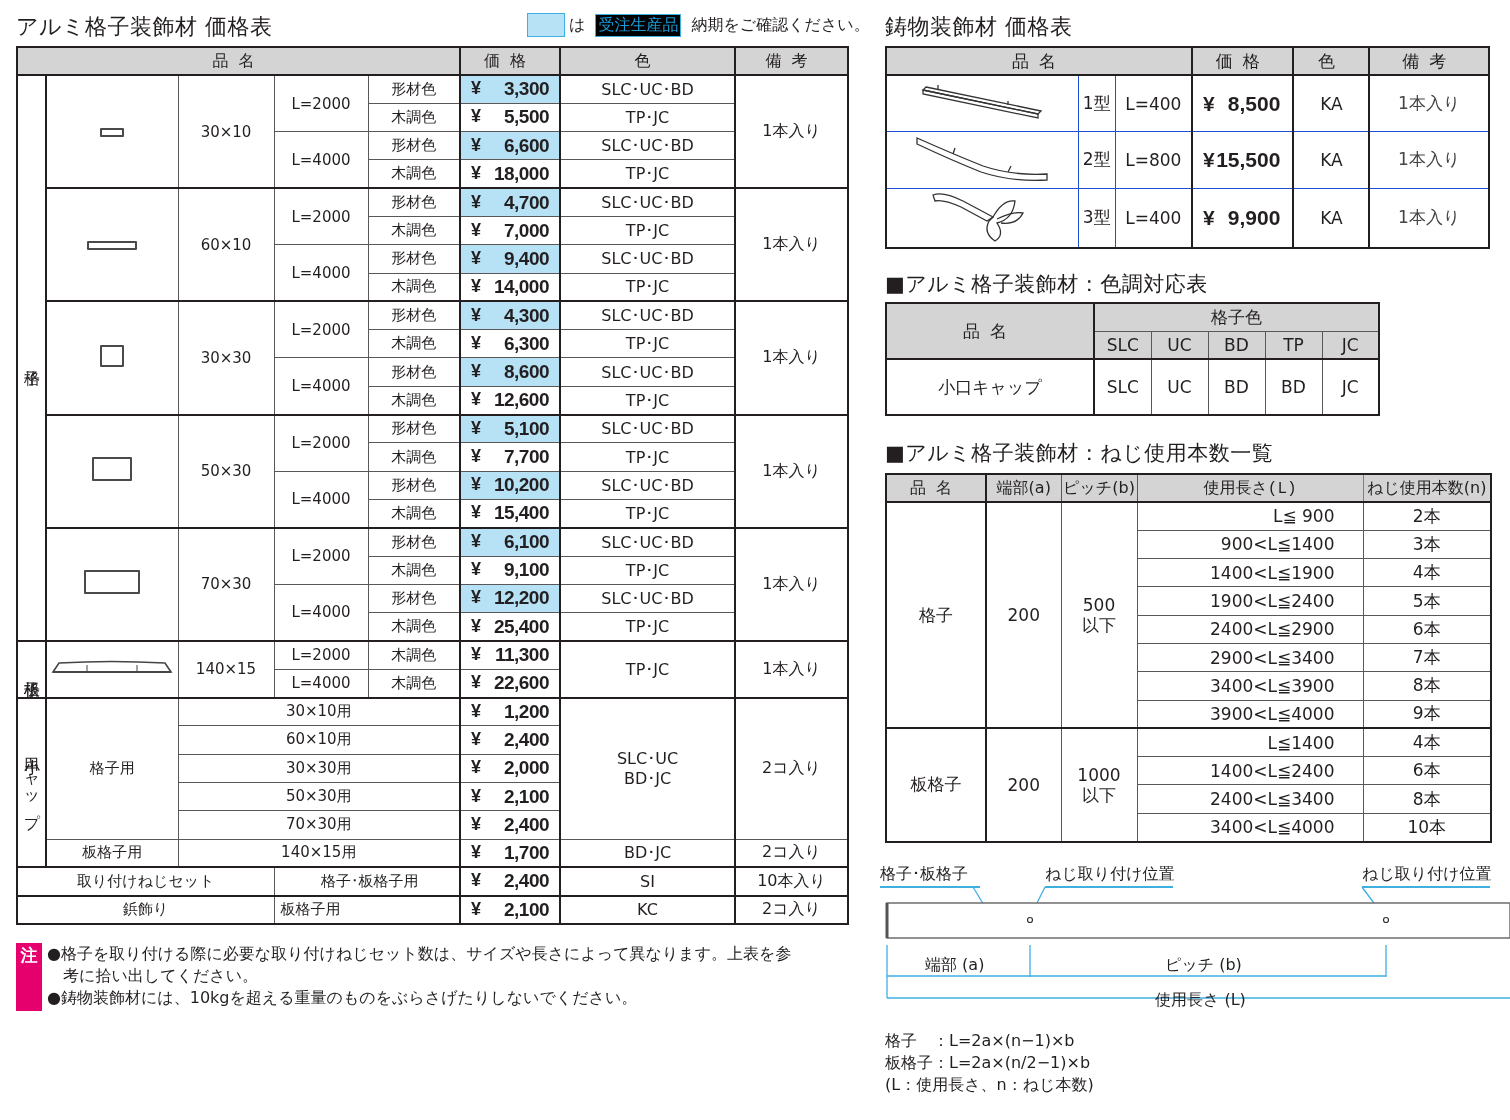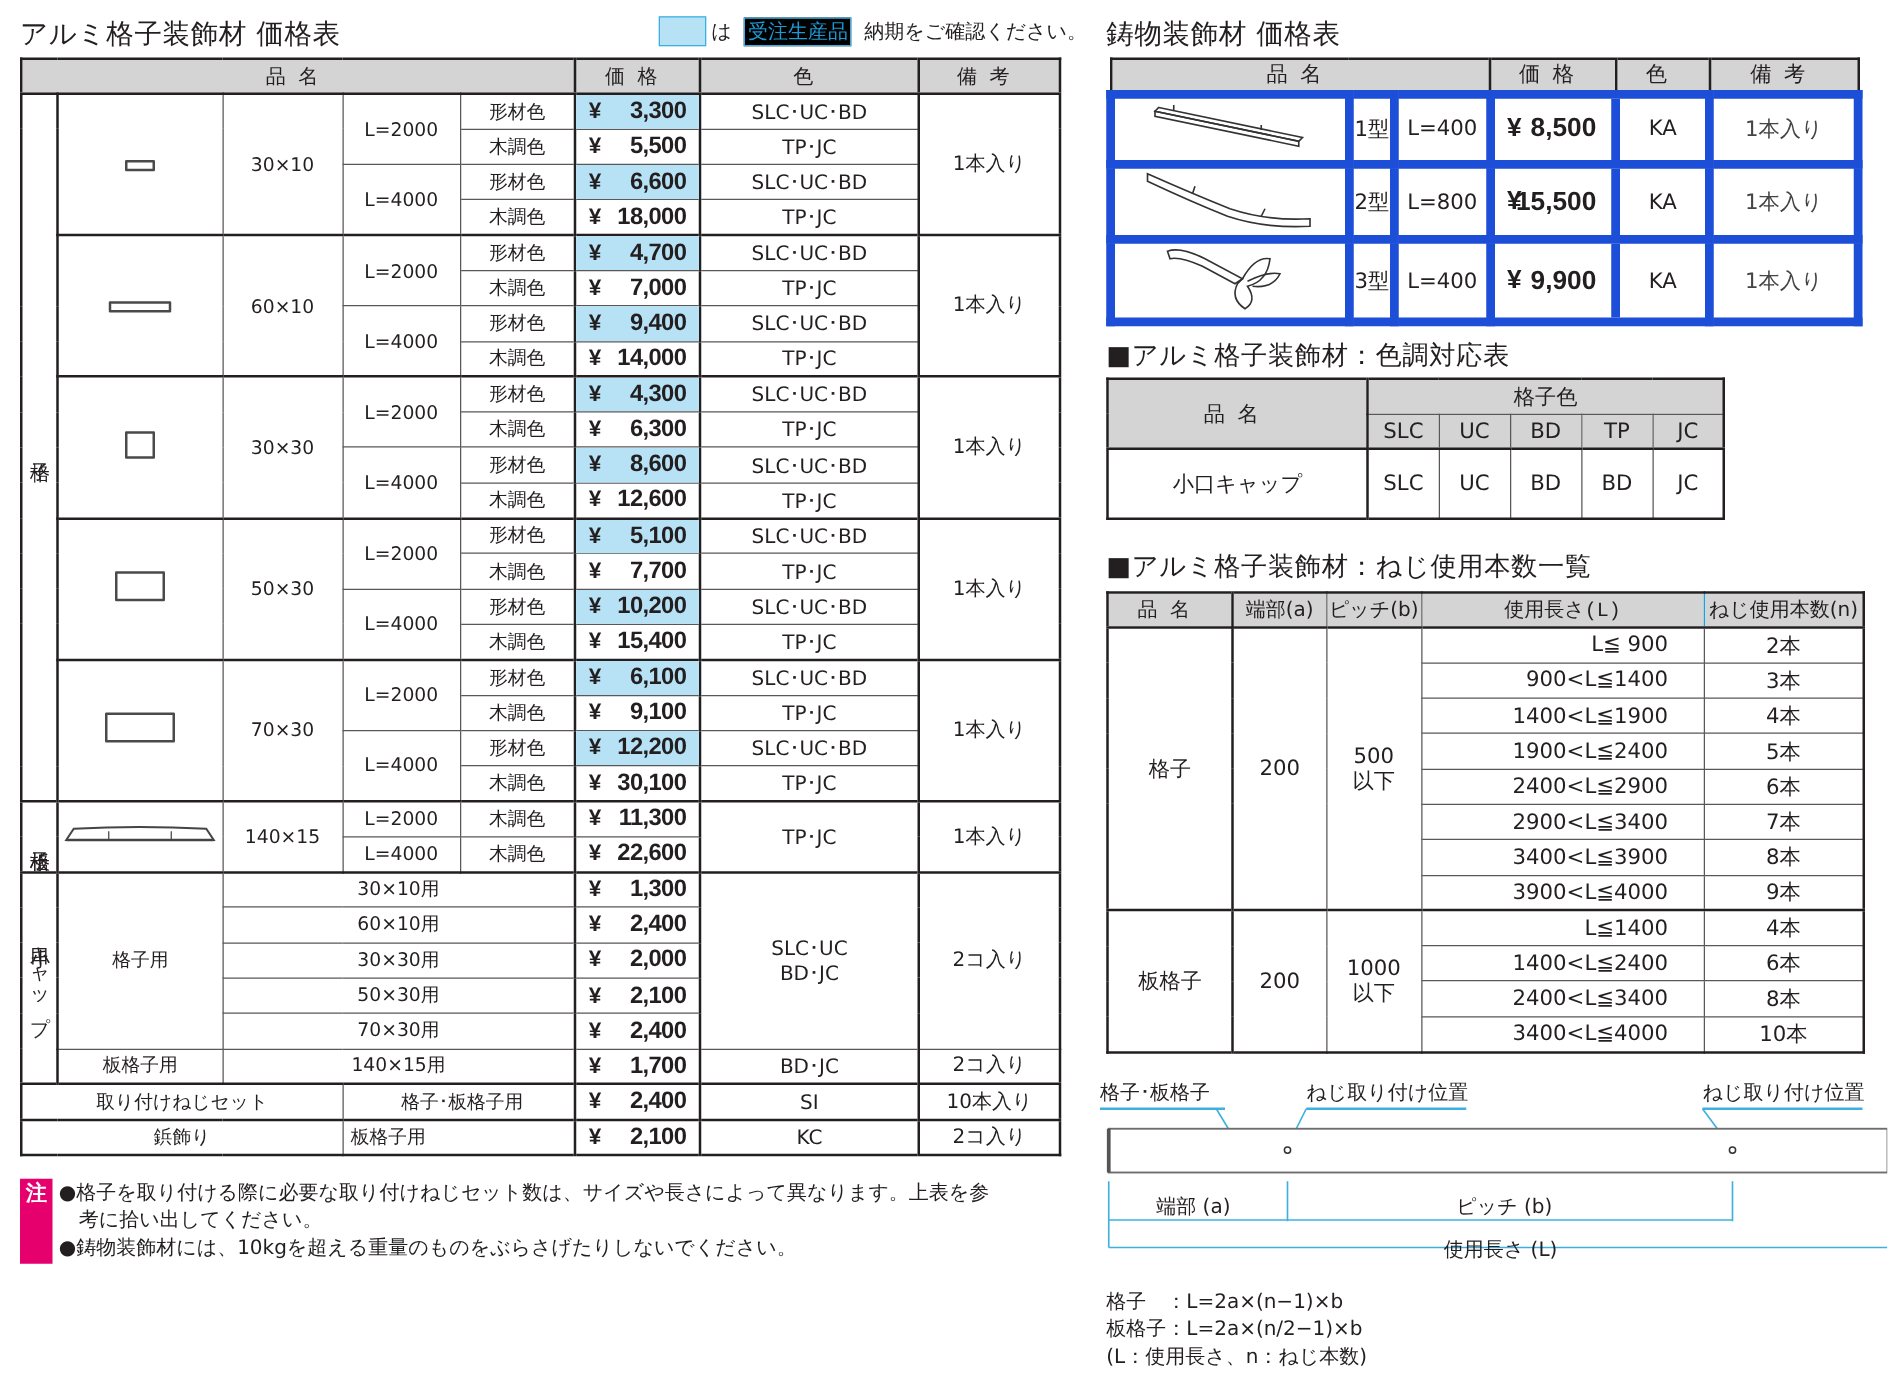--- a/index.html
+++ b/index.html
@@ -29,21 +29,21 @@
   #main-table tr.gsep td { border-top: 2.5px solid #231f20; }
   #main-table td.vcat { writing-mode: vertical-rl; text-orientation: upright; letter-spacing: 0; font-size: 16px; border-right: 2px solid #231f20; }
   #main-table td.sub { font-size: 15px; }
 
   .shape { display: inline-block; border: 2px solid #4a4a4a; border-radius: 1px; background: #fff; }
 
   
   #cast-table { position: absolute; left: 885px; top: 46px; width: 605px; border: 2.5px solid #231f20; font-size: 17px; }
   #cast-table th { background: #d4d4d4; height: 28px; letter-spacing: 10px; border: 1px solid #595757; border-bottom: 2.5px solid #231f20; }
   #cast-table th + th { border-left: 2px solid #231f20; }
-  #cast-table td { border: 7px solid #1d4ed8; height: 56.5px; }
+  #cast-table td { border: 1px solid #1d4ed8; height: 56.5px; }
   #cast-table td.price { border-left: 2px solid #231f20; border-right: 2px solid #231f20; font-weight: bold; font-size: 21px; text-align: right; padding-right: 12px; position: relative; font-family: "Liberation Sans", sans-serif; }
   #cast-table td.price .yen { position: absolute; left: 10px; top: 50%; transform: translateY(-52%); }
   #cast-table td.note { border-left: 2px solid #231f20; color: #444; }
 
   
   #color-table { position: absolute; left: 885px; top: 302px; width: 493px; border: 2.5px solid #231f20; font-size: 17px; }
   #color-table th { background: #d4d4d4; border: 1px solid #595757; height: 28px; }
   #color-table td { border: 1px solid #595757; height: 56px; }
   #color-table .name-col { border-right: 2px solid #231f20; letter-spacing: 10px; }
   #color-table tr.hdr2 th { border-bottom: 2.5px solid #231f20; }
@@ -215,21 +215,21 @@
         <td>TP･JC</td>
       </tr>
       <tr class="">
         <td rowspan="2" class="sub">L=4000</td>
         <td class="sub">形材色</td>
         <td class="price hl"><span class="yen">¥</span><span>12,200</span></td>
         <td>SLC･UC･BD</td>
       </tr>
       <tr class="">
         <td class="sub">木調色</td>
-        <td class="price "><span class="yen">¥</span><span>30,100</span></td>
+        <td class="price "><span class="yen">¥</span><span>25,400</span></td>
         <td>TP･JC</td>
       </tr>
       <tr class="gsep">
         <td rowspan="2" class="vcat">板格子</td>
         <td rowspan="2"><svg width="122" height="18" viewBox="0 0 122 18">
             <path d="M2 14 L8 5 Q60 2 114 5 L120 14 Z" fill="#fff" stroke="#444" stroke-width="1.6"></path>
             <line x1="2" y1="14" x2="120" y2="14" stroke="#444" stroke-width="2"></line>
             <line x1="36" y1="7" x2="36" y2="14" stroke="#444"></line>
             <line x1="86" y1="7" x2="86" y2="14" stroke="#444"></line>
           </svg></td>
@@ -242,21 +242,21 @@
       </tr>
       <tr class="">
         <td class="sub">L=4000</td>
         <td class="sub">木調色</td>
         <td class="price"><span class="yen">¥</span><span>22,600</span></td>
       </tr>
       <tr class="gsep">
         <td rowspan="6" class="vcat">小口キャップ</td>
         <td rowspan="5" class="sub">格子用</td>
         <td colspan="3" class="sub">30×10用</td>
-        <td class="price"><span class="yen">¥</span><span>1,300</span></td>
+        <td class="price"><span class="yen">¥</span><span>1,200</span></td>
         <td rowspan="5" style="line-height:20px;">
           <div>SLC･UC</div>
           <div>BD･JC</div>
         </td>
         <td rowspan="5" class="note">2コ入り</td>
       </tr>
       <tr class="">
         <td colspan="3" class="sub">60×10用</td>
         <td class="price"><span class="yen">¥</span><span>2,400</span></td>
       </tr>

